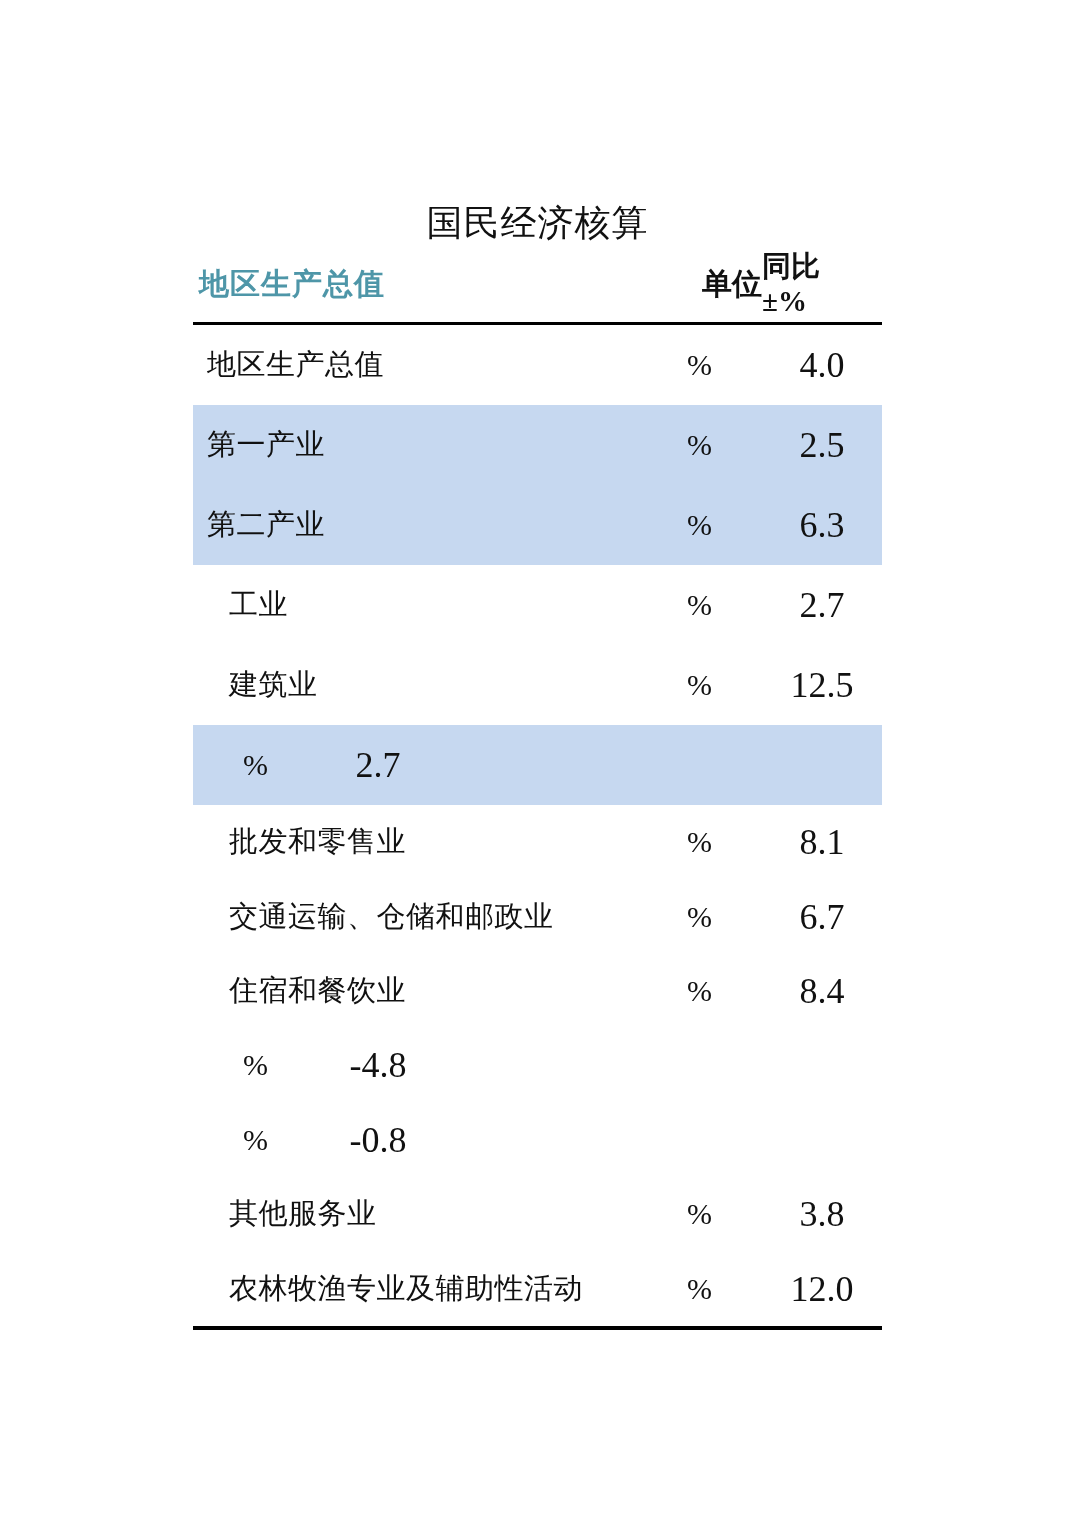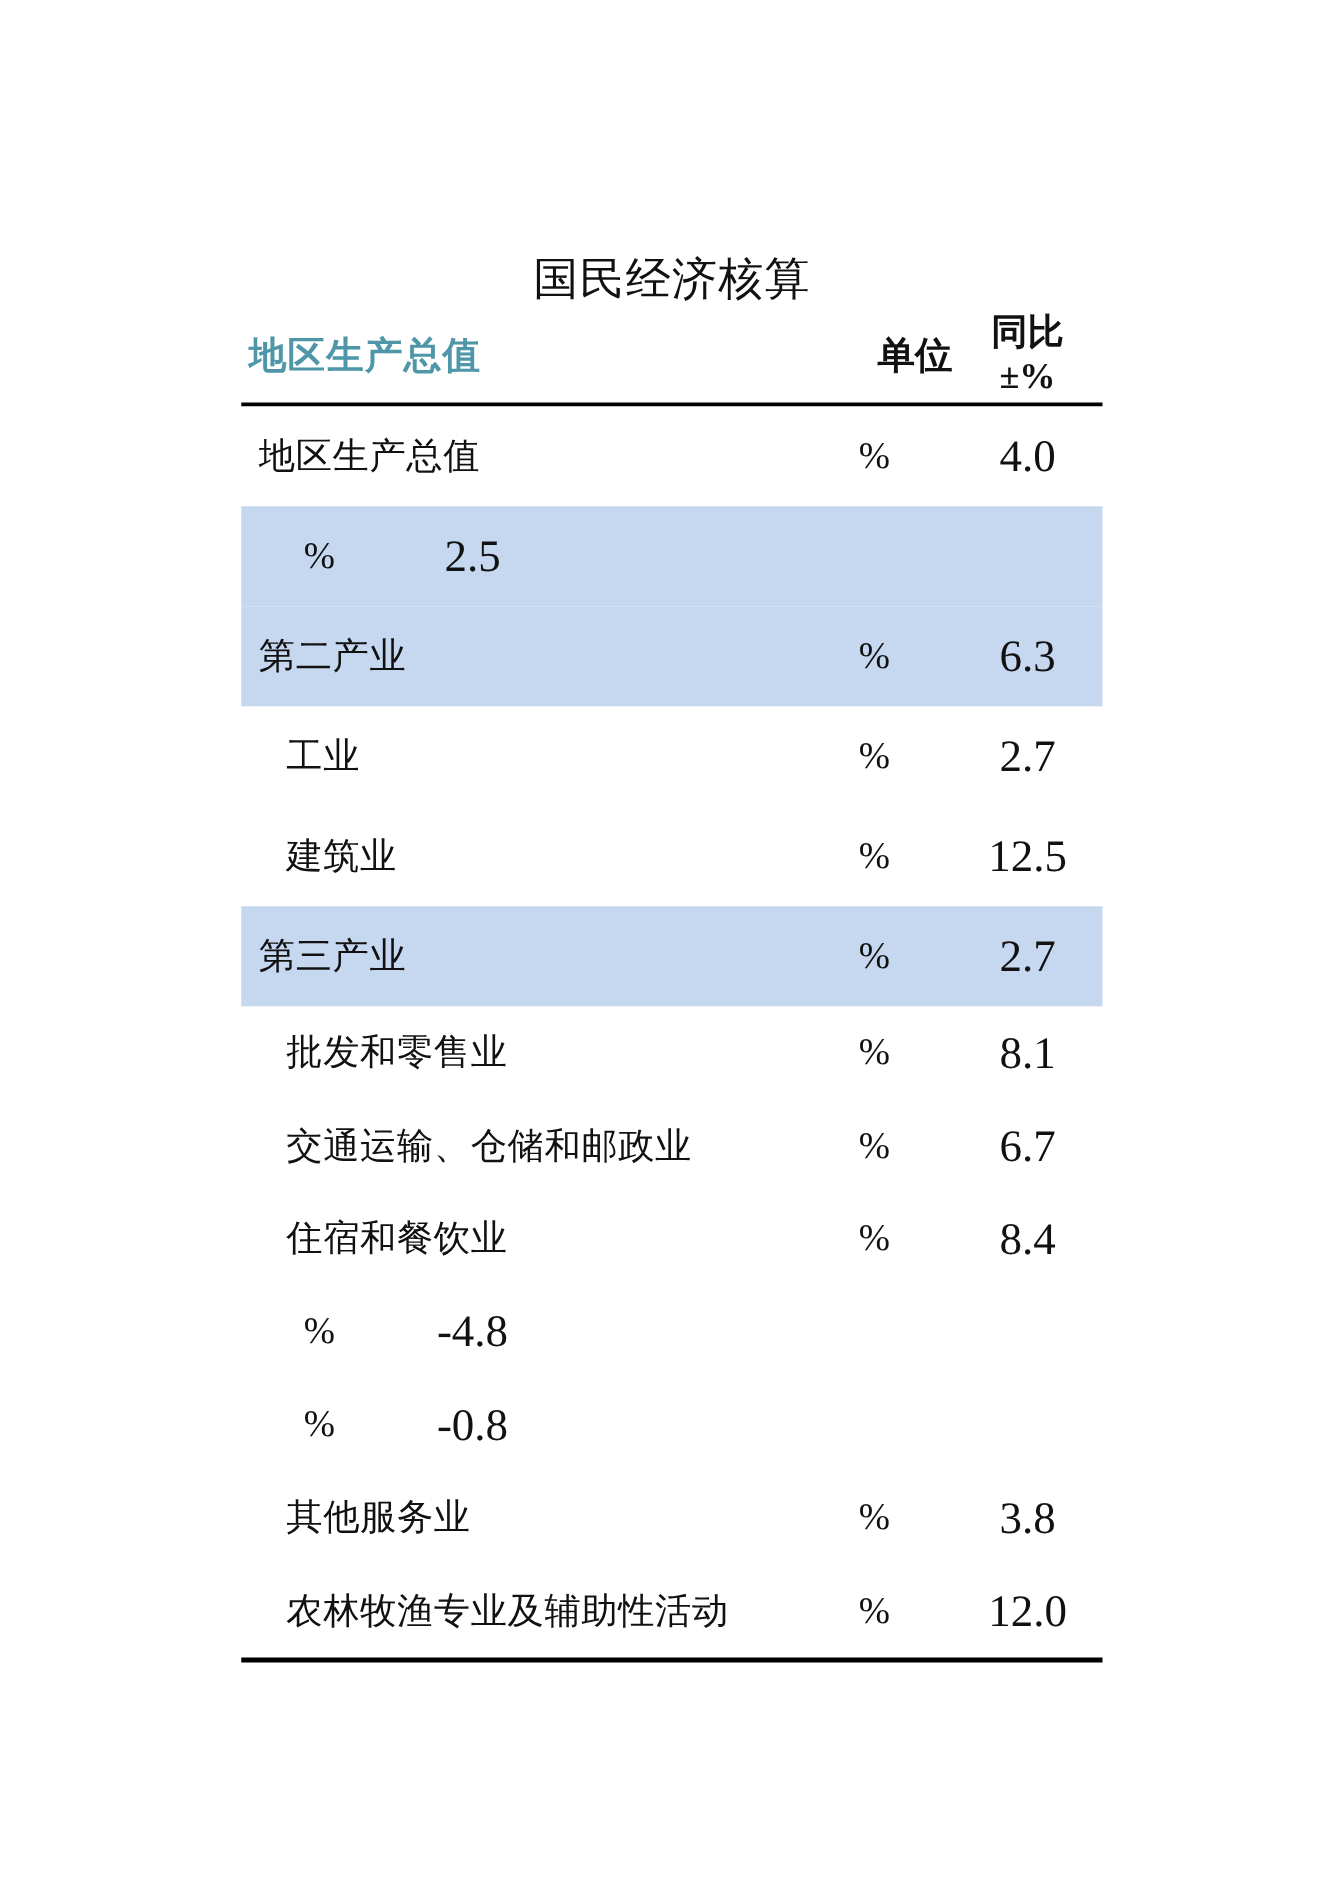--- a/index.html
+++ b/index.html
@@ -46,21 +46,20 @@
     letter-spacing: 1px;
   }
   .th-unit {
     width: 125px;
     text-align: right;
     font-weight: bold;
     font-size: 30px;
   }
   .th-yoy {
     width: 120px;
-    text-align: center;
     font-weight: bold;
     font-size: 29px;
     line-height: 1.22;
   }
   .th-yoy span { display: block; }
   .tbody {
     border-bottom: 4px solid #000;
   }
   .row {
     display: flex;
@@ -103,40 +102,40 @@
     </div>
   </div>
 
   <div class="tbody" id="rows">
       <div class="row tall">
         <div class="cell-label">地区生产总值</div>
         <div class="cell-unit">%</div>
         <div class="cell-value">4.0</div>
       </div>
       <div class="row tall hl">
+        <div class="cell-label">第一产业</div>
         <div class="cell-unit">%</div>
         <div class="cell-value">2.5</div>
       </div>
       <div class="row tall hl">
         <div class="cell-label">第二产业</div>
         <div class="cell-unit">%</div>
         <div class="cell-value">6.3</div>
       </div>
       <div class="row tall indent">
         <div class="cell-label">工业</div>
         <div class="cell-unit">%</div>
         <div class="cell-value">2.7</div>
       </div>
       <div class="row tall indent">
         <div class="cell-label">建筑业</div>
         <div class="cell-unit">%</div>
         <div class="cell-value">12.5</div>
       </div>
       <div class="row tall hl">
-        <div class="cell-label">第三产业</div>
         <div class="cell-unit">%</div>
         <div class="cell-value">2.7</div>
       </div>
       <div class="row indent">
         <div class="cell-label">批发和零售业</div>
         <div class="cell-unit">%</div>
         <div class="cell-value">8.1</div>
       </div>
       <div class="row indent">
         <div class="cell-label">交通运输、仓储和邮政业</div>

